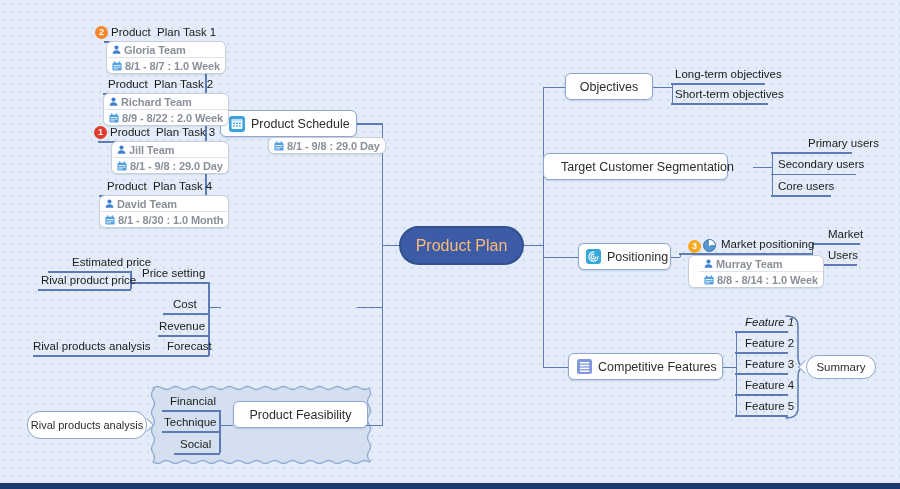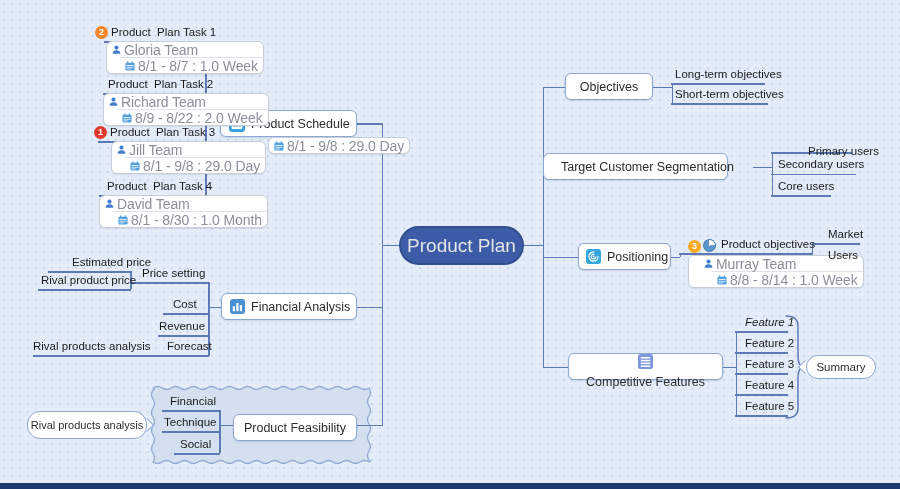--- a/index.html
+++ b/index.html
@@ -9,32 +9,32 @@
          background-image:radial-gradient(#cbd9ec 1px, transparent 1.2px);
          background-size:8px 8px;}
   .bottom-bar{position:absolute;left:0;bottom:0;width:900px;height:6px;background:#1c3a6e;}
   .hline{position:absolute;height:1.5px;background:#5b7ab6;}
   .vline{position:absolute;width:1.5px;background:#5b7ab6;}
   .topic{position:absolute;height:27px;background:#fff;border:1.2px solid #8ea6d2;border-radius:6px;
          display:flex;align-items:center;gap:6px;padding:0 8px;box-sizing:border-box;
          font-size:12.5px;color:#2d2d2d;white-space:nowrap;box-shadow:0 1px 2px rgba(60,90,140,.18);}
   .topic.center{justify-content:center;}
   .central{position:absolute;left:399px;top:226px;width:125px;height:39px;background:#3d5ca8;
-           border:2px solid #32508f;border-radius:20px;box-sizing:border-box;color:#e5e5e5;
-           display:flex;align-items:center;justify-content:center;font-size:19px;}
+           border:2px solid #32508f;border-radius:20px;box-sizing:border-box;color:#fdba74;
+           display:flex;align-items:center;justify-content:center;font-size:16px;}
   .sub{position:absolute;font-size:11.5px;color:#1b1b1b;white-space:pre;}
   .badge{position:absolute;width:13px;height:13px;border-radius:50%;color:#fff;font-size:9px;
          font-weight:bold;display:flex;align-items:center;justify-content:center;line-height:1;}
   .badge-orange{background:#f5862a;}
   .badge-red{background:#e23b2e;}
   .badge-amber{background:#f8a91f;}
   .card{position:absolute;background:#fff;border:1px solid #c9cdd5;border-radius:6px;
-        font-size:14px;color:#8a9099;letter-spacing:-0.1px;box-shadow:0 1px 1px rgba(60,90,140,.12);}
+        font-size:11px;color:#8a9099;letter-spacing:-0.1px;box-shadow:0 1px 1px rgba(60,90,140,.12);font-weight:bold;}
   .card .row{display:flex;align-items:center;gap:3px;padding:2px 5px;height:11px;white-space:nowrap;}
-  .card .row + .row{border-top:1px solid #dfe3e9;margin-left:13px;}
+  .card .row + .row{border-top:1px solid #dfe3e9;}
   .pie{position:absolute;width:13px;height:13px;border-radius:50%;border:1px solid #3f75ae;
        background:conic-gradient(#ffffff 0 25%, #5b96cc 25% 100%);box-sizing:border-box;}
   .pill{position:absolute;height:24px;background:#fff;border:1.2px solid #8ea6d2;border-radius:12px;
         display:flex;align-items:center;justify-content:center;font-size:11.5px;color:#2d2d2d;
         box-sizing:border-box;white-space:nowrap;}
   .tail{position:absolute;width:9px;height:9px;background:#fff;transform:rotate(45deg);}
   .tail-right{border-top:1.2px solid #8ea6d2;border-right:1.2px solid #8ea6d2;}
   .tail-left{border-bottom:1.2px solid #8ea6d2;border-left:1.2px solid #8ea6d2;}
   svg{display:block;}
 </style>
@@ -250,79 +250,68 @@
             <rect x="8" y="0.4" width="1.6" height="3" rx="0.8" fill="#53a0e0"></rect>
             <rect x="1.8" y="5" width="8.4" height="1" fill="#fff"></rect>
             <rect x="1.8" y="7" width="8.4" height="1" fill="#fff" opacity=".85"></rect>
             <rect x="1.8" y="9" width="5.2" height="1" fill="#fff" opacity=".85"></rect>
           </svg>
         </span>
         <span>8/1 - 8/30 : 1.0 Month</span>
       </span>
   </div>
 
-  <div class="topic" style="left:221px;top:293px;width:136px;">
-    <span>
-      <svg width="15" height="15" viewBox="0 0 15 15">
-          <rect width="15" height="15" rx="3" fill="#4b8fd4"></rect>
-          <rect x="2.8" y="7.2" width="2.2" height="5" fill="#fff"></rect>
-          <rect x="6.3" y="4" width="2.2" height="8.2" fill="#fff"></rect>
-          <rect x="9.8" y="6" width="2.2" height="6.2" fill="#fff"></rect>
-        </svg>
-    </span>
-    <span>Financial Analysis</span>
-  </div>
   <div class="sub" style="left:142px;top:267px;">Price setting</div>
   <div class="sub" style="left:52px;top:256px;padding-left:20px;">Estimated price</div>
   <div class="sub" style="left:41px;top:274px;">Rival product price</div>
   <div class="sub" style="left:173px;top:298px;">Cost</div>
   <div class="sub" style="left:159px;top:320px;">Revenue</div>
   <div class="sub" style="left:167px;top:340px;">Forecast</div>
   <div class="sub" style="left:33px;top:340px;">Rival products analysis</div>
 
-  <div class="topic center" style="left:233px;top:414px;width:124px;padding-left:8px;">
+  <div class="topic center" style="left:233px;top:401px;width:135px;padding-left:8px;">
     <span>Product Feasibility</span>
   </div>
   <div class="sub" style="left:170px;top:395px;">Financial</div>
   <div class="sub" style="left:164px;top:416px;">Technique</div>
   <div class="sub" style="left:180px;top:438px;">Social</div>
   <span class="tail tail-right" style="left:142px;top:420px;"></span>
   <div class="pill" style="left:27px;top:411px;width:120px;height:28px;border-radius:13px;font-size:11px;">
     <span>Rival products analysis</span>
   </div>
 
   <div class="topic center" style="left:565px;top:73px;width:88px;">
     <span>Objectives</span>
   </div>
   <div class="sub" style="left:675px;top:68px;">Long-term objectives</div>
   <div class="sub" style="left:675px;top:88px;">Short-term objectives</div>
 
   <div class="topic center" style="left:543px;top:153px;width:185px;padding-left:32px;">
     <span>Target Customer Segmentation</span>
   </div>
-  <div class="sub" style="left:778px;top:145px;padding-left:30px;">Primary users</div>
+  <div class="sub" style="left:778px;top:137px;padding-left:30px;">Primary users</div>
   <div class="sub" style="left:778px;top:158px;">Secondary users</div>
   <div class="sub" style="left:778px;top:180px;">Core users</div>
 
   <div class="topic" style="left:578px;top:243px;width:93px;padding:0 7px;">
     <span>
       <svg width="15" height="15" viewBox="0 0 15 15">
           <rect width="15" height="15" rx="3" fill="#35a7dc"></rect>
           <g stroke="#fff" fill="none" stroke-width="1.1">
             <circle cx="7.5" cy="7.5" r="4.6" stroke-dasharray="22 6"></circle>
             <circle cx="7.5" cy="7.5" r="2.4" stroke-dasharray="11 4"></circle>
           </g>
           <circle cx="7.5" cy="7.5" r="1" fill="#fff"></circle>
         </svg>
     </span>
     <span>Positioning</span>
   </div>
   <span class="badge badge-amber" style="left:688px;top:240px;">3</span>
   <span class="pie" style="left:703px;top:239px;"></span>
-  <div class="sub" style="left:721px;top:238px;">Product objectives</div>
+  <div class="sub" style="left:721px;top:238px;">Market positioning</div>
   <div class="card" style="left:688px;top:255px;padding-left:10px;">
     <span class="row">
         <span>
           <svg width="9" height="9" viewBox="0 0 10 10">
             <circle cx="5" cy="2.9" r="2.3" fill="#3f7ed0"></circle>
             <path d="M0.7 9.6 Q0.7 5.7 5 5.7 Q9.3 5.7 9.3 9.6 Z" fill="#3f7ed0"></path>
           </svg>
         </span>
         <span>Murray Team</span>
       </span>
@@ -336,21 +325,21 @@
             <rect x="1.8" y="7" width="8.4" height="1" fill="#fff" opacity=".85"></rect>
             <rect x="1.8" y="9" width="5.2" height="1" fill="#fff" opacity=".85"></rect>
           </svg>
         </span>
         <span>8/8 - 8/14 : 1.0 Week</span>
       </span>
   </div>
   <div class="sub" style="left:828px;top:228px;">Market</div>
   <div class="sub" style="left:828px;top:249px;">Users</div>
 
-  <div class="topic" style="left:568px;top:353px;width:155px;flex-direction:column;">
+  <div class="topic" style="left:568px;top:353px;width:155px;">
     <span>
       <svg width="15" height="15" viewBox="0 0 15 15">
           <rect width="15" height="15" rx="2.5" fill="#7e97dd"></rect>
           <rect x="2.8" y="3" width="9.4" height="1.5" fill="#fff"></rect>
           <rect x="2.8" y="5.8" width="9.4" height="1.5" fill="#fff"></rect>
           <rect x="2.8" y="8.6" width="9.4" height="1.5" fill="#fff"></rect>
           <rect x="2.8" y="11.4" width="9.4" height="1.5" fill="#fff"></rect>
         </svg>
     </span>
     <span>Competitive Features</span>

